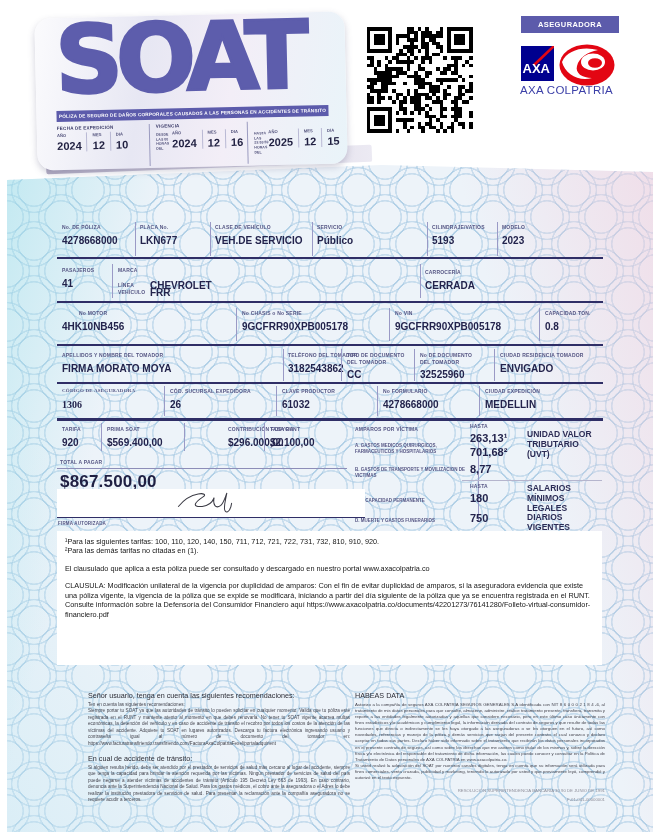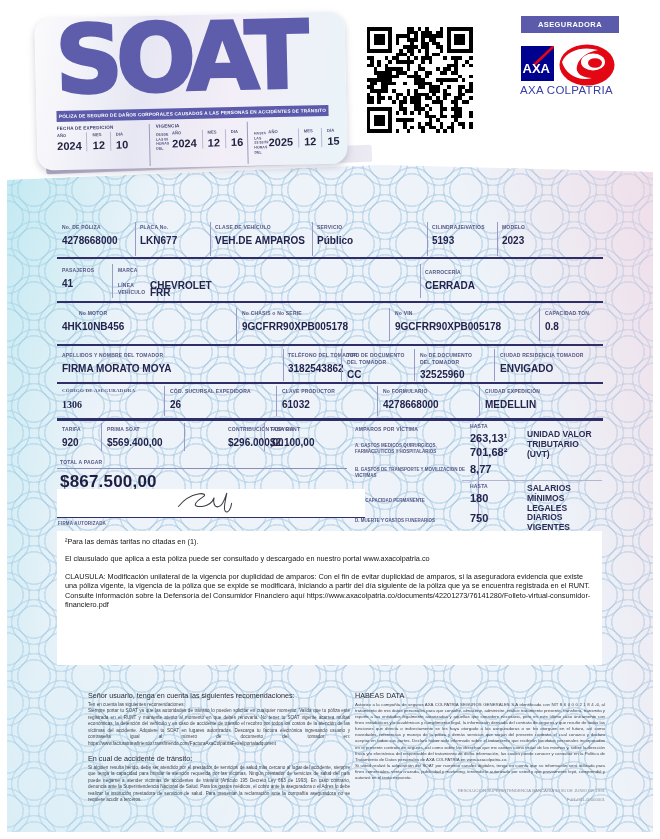--- a/index.html
+++ b/index.html
@@ -502,21 +502,21 @@
   <div class="cell" style="left:62px;top:224px;">
     <div class="lbl">No. DE PÓLIZA</div>
     <div class="val">4278668000</div>
   </div>
   <div class="cell" style="left:140px;top:224px;">
     <div class="lbl">PLACA No.</div>
     <div class="val">LKN677</div>
   </div>
   <div class="cell" style="left:215px;top:224px;">
     <div class="lbl">CLASE DE VEHÍCULO</div>
-    <div class="val">VEH.DE AMPAROS</div>
+    <div class="val">VEH.DE SERVICIO</div>
   </div>
   <div class="cell" style="left:317px;top:224px;">
     <div class="lbl">SERVICIO</div>
     <div class="val">Público</div>
   </div>
   <div class="cell" style="left:432px;top:224px;">
     <div class="lbl">CILINDRAJE/VATIOS</div>
     <div class="val">5193</div>
   </div>
   <div class="cell" style="left:502px;top:224px;">
@@ -682,20 +682,21 @@
   <div class="sigbox">
     <svg width="100" height="27" viewBox="0 0 100 34" style="position:absolute;left:100px;top:0;">
       <path d="M14,22 C30,2 54,4 45,10 C36,16 29,23 44,22 C53,21 57,16 59,11 C57,20 61,25 67,21 C71,18 73,10 75,5 C73,16 70,25 73,28 C76,31 80,26 81,18" stroke="#3a3a44" fill="none" stroke-width="1.3" stroke-linecap="round"></path>
     </svg>
   </div>
   <div class="cell" style="left:58px;top:521px;">
     <div class="lbl" style="font-size:4.5px;">FIRMA AUTORIZADA</div>
   </div>
 
   <div class="notesbox">
+    <p>¹Para las siguientes tarifas: 100, 110, 120, 140, 150, 711, 712, 721, 722, 731, 732, 810, 910, 920.</p>
     <p>²Para las demás tarifas no citadas en (1).</p>
     <p class="mt8">El clausulado que aplica a esta póliza puede ser consultado y descargado en nuestro portal www.axacolpatria.co</p>
     <p class="mt8">CLAUSULA: Modificación unilateral de la vigencia por duplicidad de amparos: Con el fin de evitar duplicidad de amparos, si la aseguradora evidencia que existe una póliza vigente, la vigencia de la póliza que se expide se modificará, iniciando a partir del día siguiente de la póliza que ya se encuentra registrada en el RUNT.</p>
     <p>Consulte información sobre la Defensoría del Consumidor Financiero aquí https://www.axacolpatria.co/documents/42201273/76141280/Folleto-virtual-consumidor-financiero.pdf</p>
   </div>
 
   <div class="fcol" style="left:88px;top:691px;width:262px;">
     <p class="fh">Señor usuario, tenga en cuenta las siguientes recomendaciones:</p>
     <p class="fp pre">Ten en cuenta las siguientes recomendaciones:
 Siempre portar tu SOAT ya que las autoridades de tránsito lo pueden solicitar en cualquier momento. Valida que tu póliza esté registrada en el RUNT y mantente atento al momento en que debes renovarla. No tener tu SOAT vigente acarrea multas económicas, la detención del vehículo y en caso de accidente de tránsito el recobro por todos los costos de la atención de las víctimas del accidente. Adquiere tu SOAT en lugares autorizados. Descarga tu factura electrónica ingresando usuario y contraseña igual al número de documento del tomador en: https://www.facturatransfiriendo.transfiriendo.com/FacturaAxaColpatriaFexel/portaladquirient</p>

